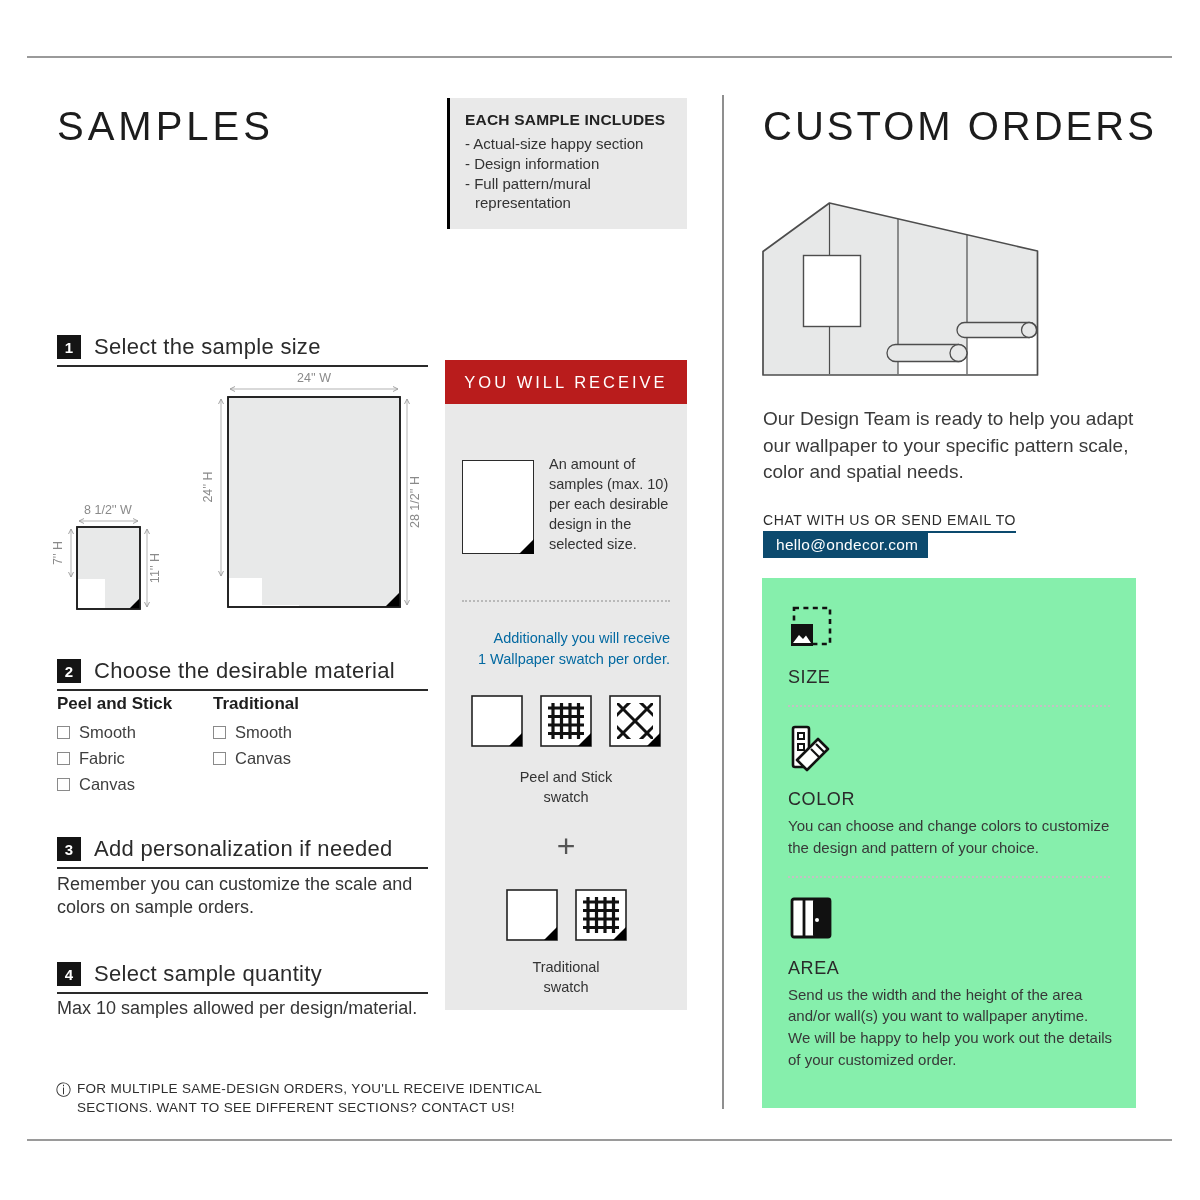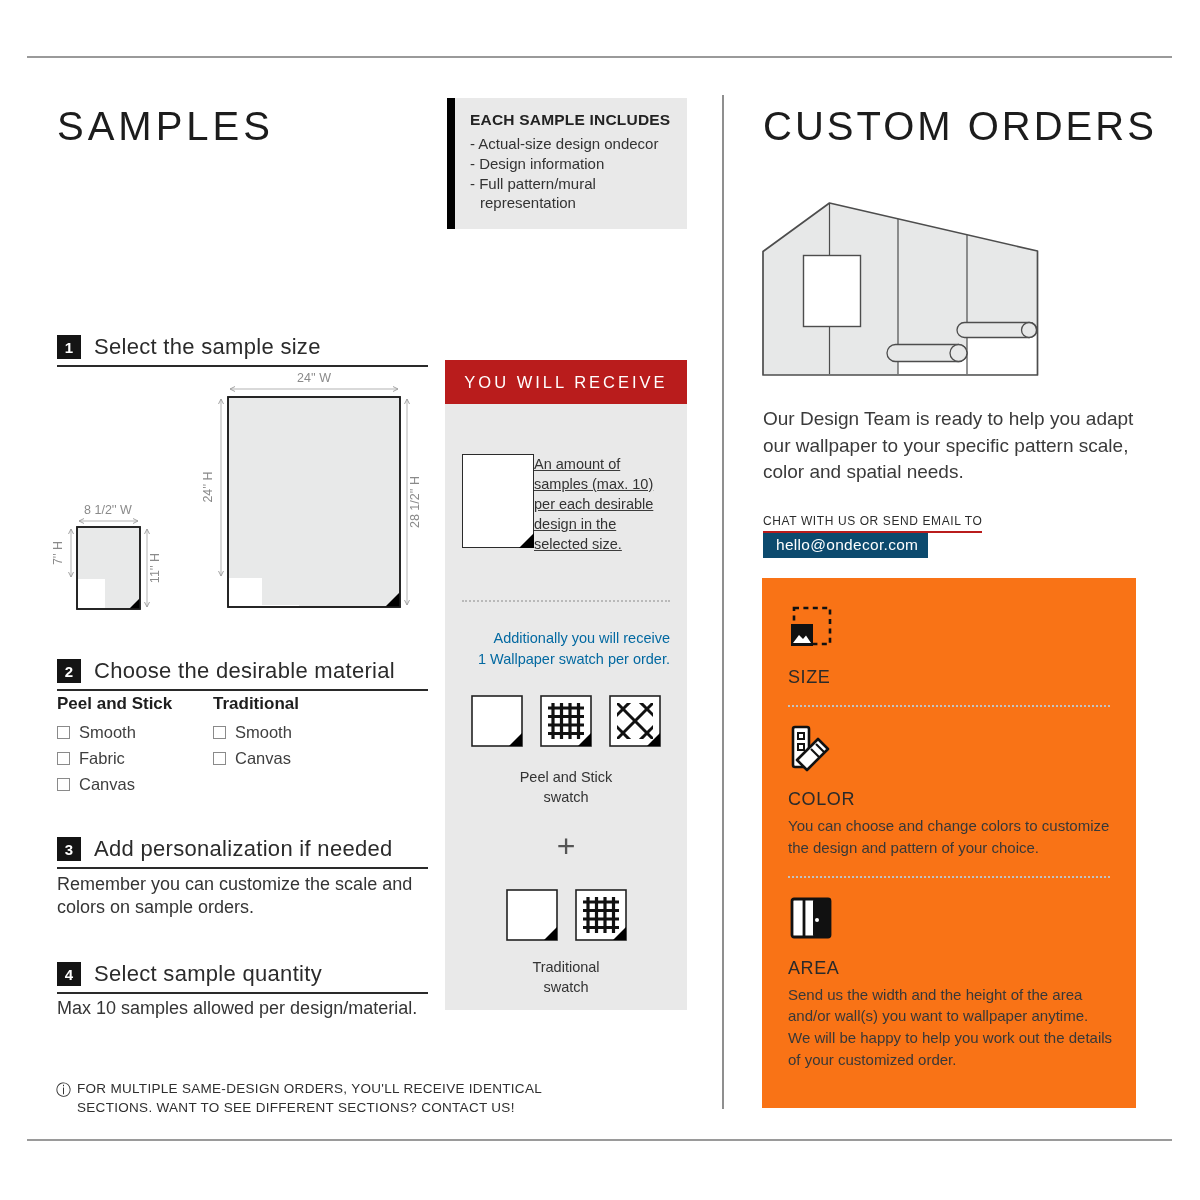--- a/index.html
+++ b/index.html
@@ -35,52 +35,52 @@
   .mat-label { margin-left:9px; font-size:16.5px; color:#3f3f3f; }
 
   .step-note { position:absolute; left:57px; width:380px; font-size:18px; line-height:1.3; color:#353535; }
   #step3-note { top:873px; } #step4-note { top:997px; }
 
   #footer-note { position:absolute; left:56px; top:1080px; width:490px; display:flex; }
   #footer-note .i-icon { font-size:15px; color:#2f2f2f; margin-right:6px; line-height:1.35; }
   #footer-note .lines { font-size:13.5px; letter-spacing:0.3px; line-height:1.4; color:#2f2f2f; }
 
   #includes-box { position:absolute; left:447px; top:98px; width:240px; background:#e9e9e9;
-                  border-left:8px solid #000000; padding:13px 8px 16px 15px; }
+                  border-left:3px solid #000000; padding:13px 8px 16px 15px; }
   #includes-box .ib-title { font-size:15.5px; font-weight:bold; color:#222; margin-bottom:5px; letter-spacing:0.2px; }
   #includes-box .ib-item { font-size:15px; line-height:1.32; color:#333; padding-left:10px; text-indent:-10px; }
 
   #receive-panel { position:absolute; left:445px; top:360px; width:242px; height:650px; background:#e9e9e9; }
   #receive-header { height:44px; background:#b91c1c; color:#fff; display:flex; align-items:center;
                     justify-content:center; font-size:16.5px; letter-spacing:3px; }
   .rp-content { padding:0 17px; }
-  #sample-row { margin-top:50px; display:flex; gap:0; align-items:flex-start;text-decoration:underline; }
+  #sample-row { margin-top:50px; display:flex; gap:15px; align-items:flex-end; }
   .page-card { position:relative; width:72px; height:94px; background:#fff; border:1.3px solid #2b2b2b; flex:0 0 72px; }
   .fold { position:absolute; right:-1px; bottom:-1px; width:0; height:0;
           border-left:15px solid transparent; border-bottom:15px solid #000; }
   #sample-text { font-size:14.5px; line-height:1.38; color:#333; width:132px; }
   .dotted { border-top:2px dotted #b9b9b9; }
   #rp-dotted { margin-top:46px; }
   #additional-text { margin-top:26px; text-align:right; font-size:14.5px; line-height:1.42; color:#0369a1; }
   .swatch-row { display:flex; justify-content:center; gap:17px; }
   #swatch-row-1 { margin-top:26px; } #swatch-row-2 { margin-top:24px; }
   .swatch-label { text-align:center; font-size:14.5px; line-height:1.4; color:#333; }
   #peel-label { margin-top:20px; } #trad-label { margin-top:16px; }
   #plus-sign { margin-top:20px; text-align:center; font-size:32px; color:#555; font-weight:400; }
 
   #house-illustration { position:absolute; left:762px; top:202px; }
 
   #custom-paragraph { position:absolute; left:763px; top:406px; width:380px; font-size:19px; line-height:1.4; color:#3a3a3a; }
   #chat-block { position:absolute; left:763px; top:511px; }
-  #chat-label { display:inline-block; font-size:12px; letter-spacing:0.6px; color:#2c2c2c;
-                border-bottom:2px solid #b91c1c; padding-bottom:3px; }
+  #chat-label { display:inline-block; font-size:14px; letter-spacing:0.6px; color:#2c2c2c;
+                border-bottom:2px solid #0c4a6e; padding-bottom:3px; }
   #email-badge { display:inline-block; margin-top:0; background:#0c4a6e; color:#fff; font-size:15.5px;
                  padding:3px 10px 4px 13px; letter-spacing:0.3px; cursor:pointer; }
 
-  #features-box { position:absolute; left:762px; top:578px; width:374px; height:530px; background:#f97316;
+  #features-box { position:absolute; left:762px; top:578px; width:374px; height:530px; background:#86efac;
                   padding:26px 26px 0 26px; }
   .feature-heading { font-size:18px; letter-spacing:0.6px; color:#2a2a2a; margin-top:13px; }
   .feature-text { font-size:15px; line-height:1.45; color:#383838; margin-top:5px; width:326px; }
   .feature-divider { margin:17px 0 17px 0; border-top:2px dotted #c2c2c2; }
 </style>
 </head>
 <body>
 
 <div id="page">
   <div class="rule top"></div>
@@ -187,21 +187,21 @@
   <div id="footer-note">
     <span class="i-icon">ⓘ</span>
     <span class="lines">
       <span>FOR MULTIPLE SAME-DESIGN ORDERS, YOU'LL RECEIVE IDENTICAL</span><br>
       <span>SECTIONS. WANT TO SEE DIFFERENT SECTIONS? CONTACT US!</span>
     </span>
   </div>
 
   <div id="includes-box">
     <div class="ib-title">EACH SAMPLE INCLUDES</div>
-    <div class="ib-item">- Actual-size design ondecor</div>
+    <div class="ib-item">- Actual-size happy section</div>
     <div class="ib-item">- Design information</div>
     <div class="ib-item">- Full pattern/mural representation</div>
   </div>
 
   <div id="receive-panel">
     <div id="receive-header">YOU WILL RECEIVE</div>
     <div class="rp-content">
       <div id="sample-row">
         <div class="page-card">
             <span class="fold"></span>

